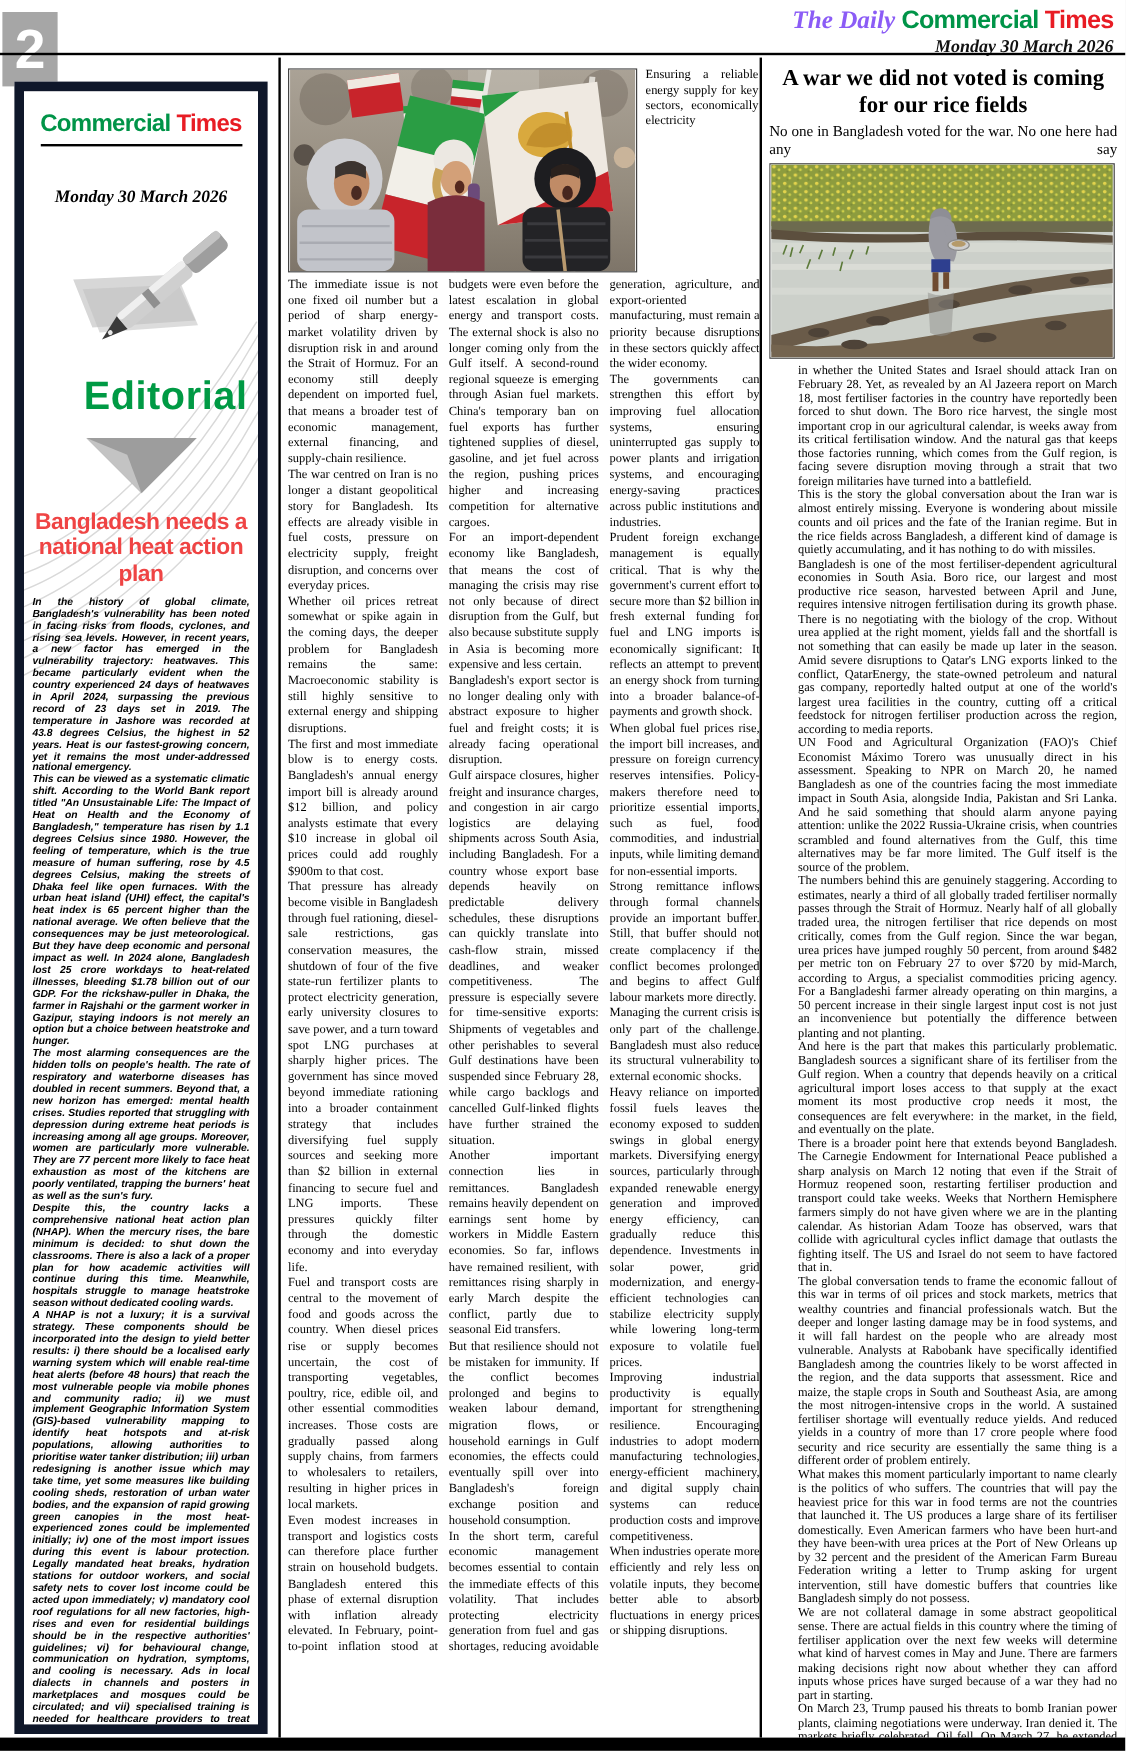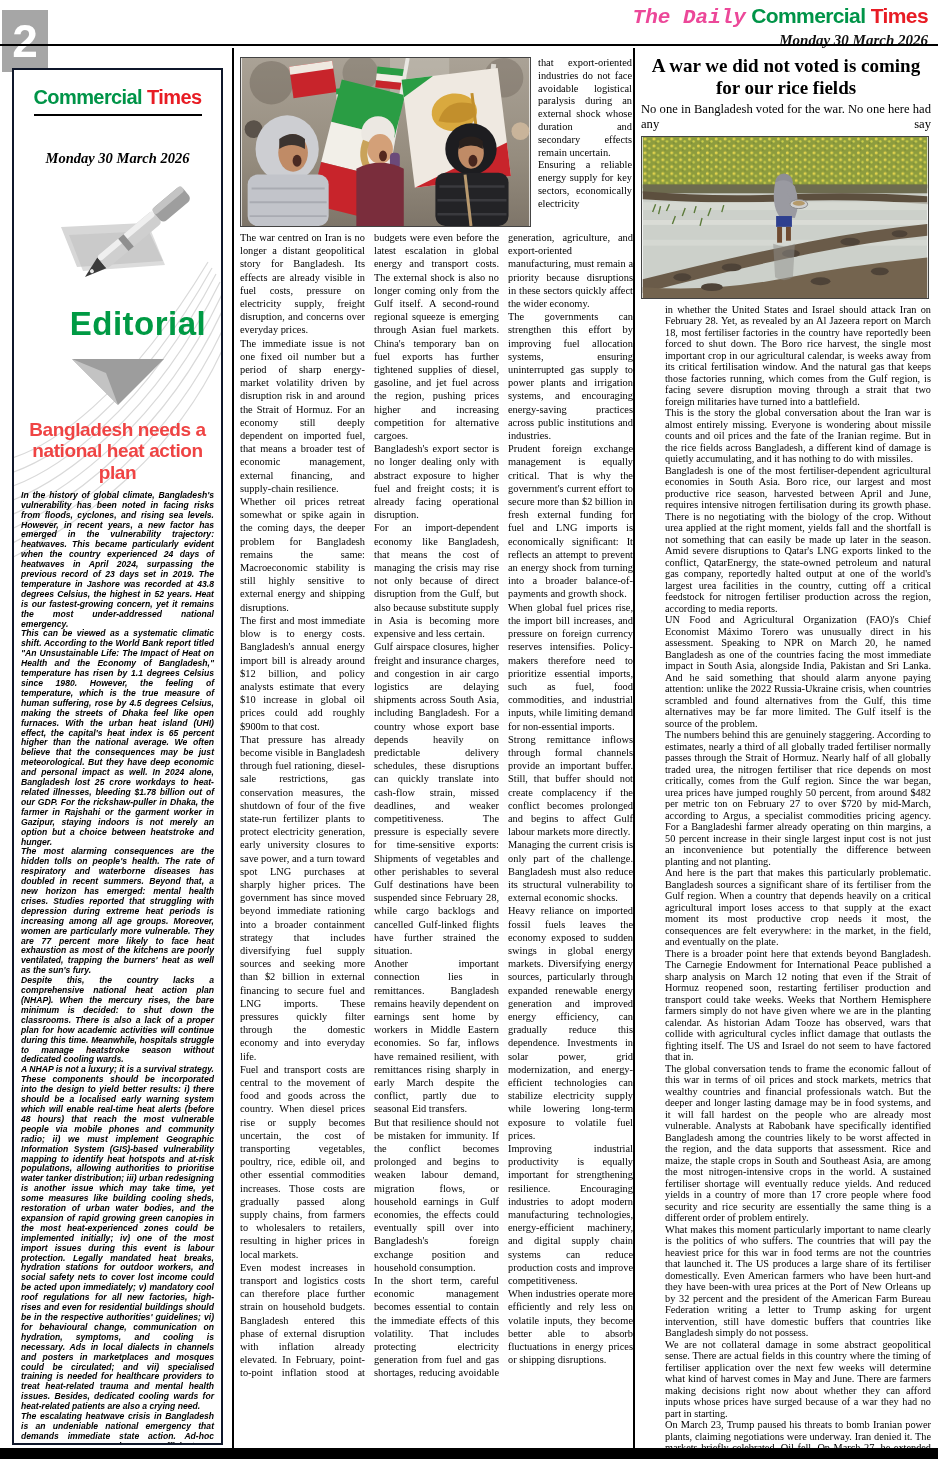--- a/index.html
+++ b/index.html
@@ -6,36 +6,36 @@
   html,body { width:938px; height:1460px; }
   body { background:#f4f4f4; font-family:"Liberation Serif", serif; }
   .page { position:relative; width:938px; height:1460px; background:#fff; overflow:hidden; }
 
   
   .page-num-box { position:absolute; left:2px; top:10px; width:46px; height:62px; background:#a6a6a6;
     color:#fff; font-family:"Liberation Sans",sans-serif; font-weight:bold; font-size:46px;
     display:flex; align-items:center; justify-content:center; }
   .masthead { position:absolute; top:5px; right:10px; text-align:right; }
   .md-title { font-size:21px; line-height:1.05; }
-  .md-prefix { font-family:Liberation Mono, monospace; font-style:italic; font-weight:bold; color:#ec4899; }
+  .md-prefix { font-family:Liberation Serif, serif; font-style:italic; font-weight:bold; color:#8b5cf6; }
   .md-green { color:#009448; font-family:"Liberation Sans",sans-serif; font-weight:bold; letter-spacing:-0.6px; }
   .md-red   { color:#e81c24; font-family:"Liberation Sans",sans-serif; font-weight:bold; letter-spacing:-0.6px; }
   .md-date  { font-family:"Liberation Serif",serif; font-style:italic; font-weight:bold; font-size:15px; margin-top:3px; color:#111; }
   .header-rule { position:absolute; top:44px; left:0; width:938px; height:2px; background:#000; }
 
   
   .content { position:absolute; top:48px; left:0; width:938px; height:1400px; }
   .vrule { position:absolute; top:0; width:2px; height:1400px; background:#000; }
   .vrule.v1 { left:232px; }
   .vrule.v2 { left:633px; }
   .bottom-bar { position:absolute; left:0; top:1448px; width:938px; height:11px; background:#000; }
 
   
   .editorial-box { position:absolute; left:12px; top:20px; width:211px; height:1377px;
-    border:2px solid #0f172a; background:#fff; overflow:hidden; }
+    border:8px solid #0f172a; background:#fff; overflow:hidden; }
   .ed-inner { position:relative; z-index:1; }
   .swoosh { position:absolute; z-index:0; left:-14px; top:128px; }
   .ed-logo { text-align:center; margin-top:16px; font-family:"Liberation Sans",sans-serif;
     font-weight:bold; font-size:20px; letter-spacing:-0.6px; }
   .ed-logo .g { color:#009448; } .ed-logo .r { color:#e81c24; }
   .ed-logo-rule { width:168px; height:2px; background:#000; margin:5px auto 0; }
   .ed-date { text-align:center; font-style:italic; font-weight:bold; font-size:14.5px; margin-top:34px; }
   .pen-wrap { display:block; margin:10px auto 0; }
   .ed-label { text-align:center; color:#009a44; font-family:"Liberation Sans",sans-serif;
     font-weight:bold; font-size:33px; letter-spacing:0.5px; margin-top:2px;padding-left:41px; }
@@ -222,39 +222,38 @@
           <circle cx="232" cy="92" r="26" fill="#1d1d20"></circle>
           <ellipse cx="232" cy="96" rx="13" ry="16" fill="#c08b66"></ellipse>
           <path d="M220,84 q12,-9 24,0 l0,8 q-12,-7 -24,0 z" fill="#2a211d"></path>
           <ellipse cx="234" cy="104" rx="4.5" ry="6" fill="#47261e"></ellipse>
           <rect x="196" y="116" width="74" height="54" rx="10" fill="#232326"></rect>
           <path d="M200,130 h66 M198,144 h70 M198,158 h70" stroke="#3a3a3e" stroke-width="2.5" fill="none"></path>
           <line x1="226" y1="118" x2="232" y2="170" stroke="#b99a6f" stroke-width="3"></line>
         </svg>
 
         <div class="col3top">
-            <p>that export-oriented industries do not face avoidable logistical paralysis during an external shock whose duration and secondary effects remain uncertain.</p>
             <p>Ensuring a reliable energy supply for key sectors, economically electricity</p>
           </div>
       </div>
 
       <div class="mid-cols">
         <div class="mcol">
+            <p>The immediate issue is not one fixed oil number but a period of sharp energy-market volatility driven by disruption risk in and around the Strait of Hormuz. For an economy still deeply dependent on imported fuel, that means a broader test of economic management, external financing, and supply-chain resilience.</p>
             <p>The war centred on Iran is no longer a distant geopolitical story for Bangladesh. Its effects are already visible in fuel costs, pressure on electricity supply, freight disruption, and concerns over everyday prices.</p>
-            <p>The immediate issue is not one fixed oil number but a period of sharp energy-market volatility driven by disruption risk in and around the Strait of Hormuz. For an economy still deeply dependent on imported fuel, that means a broader test of economic management, external financing, and supply-chain resilience.</p>
             <p>Whether oil prices retreat somewhat or spike again in the coming days, the deeper problem for Bangladesh remains the same: Macroeconomic stability is still highly sensitive to external energy and shipping disruptions.</p>
             <p>The first and most immediate blow is to energy costs. Bangladesh's annual energy import bill is already around $12 billion, and policy analysts estimate that every $10 increase in global oil prices could add roughly $900m to that cost.</p>
             <p>That pressure has already become visible in Bangladesh through fuel rationing, diesel-sale restrictions, gas conservation measures, the shutdown of four of the five state-run fertilizer plants to protect electricity generation, early university closures to save power, and a turn toward spot LNG purchases at sharply higher prices. The government has since moved beyond immediate rationing into a broader containment strategy that includes diversifying fuel supply sources and seeking more than $2 billion in external financing to secure fuel and LNG imports. These pressures quickly filter through the domestic economy and into everyday life.</p>
             <p>Fuel and transport costs are central to the movement of food and goods across the country. When diesel prices rise or supply becomes uncertain, the cost of transporting vegetables, poultry, rice, edible oil, and other essential commodities increases. Those costs are gradually passed along supply chains, from farmers to wholesalers to retailers, resulting in higher prices in local markets.</p>
             <p>Even modest increases in transport and logistics costs can therefore place further strain on household budgets. Bangladesh entered this phase of external disruption with inflation already elevated. In February, point-to-point inflation stood at 9.13%, with food inflation at 9.30%, underscoring how vulnerable household</p>
           </div>
         <div class="mcol">
             <p>budgets were even before the latest escalation in global energy and transport costs. The external shock is also no longer coming only from the Gulf itself. A second-round regional squeeze is emerging through Asian fuel markets. China's temporary ban on fuel exports has further tightened supplies of diesel, gasoline, and jet fuel across the region, pushing prices higher and increasing competition for alternative cargoes.</p>
+            <p>For an import-dependent economy like Bangladesh, that means the cost of managing the crisis may rise not only because of direct disruption from the Gulf, but also because substitute supply in Asia is becoming more expensive and less certain.</p>
             <p>Bangladesh's export sector is no longer dealing only with abstract exposure to higher fuel and freight costs; it is already facing operational disruption.</p>
-            <p>For an import-dependent economy like Bangladesh, that means the cost of managing the crisis may rise not only because of direct disruption from the Gulf, but also because substitute supply in Asia is becoming more expensive and less certain.</p>
             <p>Gulf airspace closures, higher freight and insurance charges, and congestion in air cargo logistics are delaying shipments across South Asia, including Bangladesh. For a country whose export base depends heavily on predictable delivery schedules, these disruptions can quickly translate into cash-flow strain, missed deadlines, and weaker competitiveness. The pressure is especially severe for time-sensitive exports: Shipments of vegetables and other perishables to several Gulf destinations have been suspended since February 28, while cargo backlogs and cancelled Gulf-linked flights have further strained the situation.</p>
             <p>Another important connection lies in remittances. Bangladesh remains heavily dependent on earnings sent home by workers in Middle Eastern economies. So far, inflows have remained resilient, with remittances rising sharply in early March despite the conflict, partly due to seasonal Eid transfers.</p>
             <p>But that resilience should not be mistaken for immunity. If the conflict becomes prolonged and begins to weaken labour demand, migration flows, or household earnings in Gulf economies, the effects could eventually spill over into Bangladesh's foreign exchange position and household consumption.</p>
             <p>In the short term, careful economic management becomes essential to contain the immediate effects of this volatility. That includes protecting electricity generation from fuel and gas shortages, reducing avoidable bottlenecks in freight movement, and ensuring</p>
           </div>
         <div class="mcol">
             <p>generation, agriculture, and export-oriented manufacturing, must remain a priority because disruptions in these sectors quickly affect the wider economy.</p>
             <p>The governments can strengthen this effort by improving fuel allocation systems, ensuring uninterrupted gas supply to power plants and irrigation systems, and encouraging energy-saving practices across public institutions and industries.</p>
             <p>Prudent foreign exchange management is equally critical. That is why the government's current effort to secure more than $2 billion in fresh external funding for fuel and LNG imports is economically significant: It reflects an attempt to prevent an energy shock from turning into a broader balance-of-payments and growth shock.</p>
             <p>When global fuel prices rise, the import bill increases, and pressure on foreign currency reserves intensifies. Policy-makers therefore need to prioritize essential imports, such as fuel, food commodities, and industrial inputs, while limiting demand for non-essential imports.</p>

